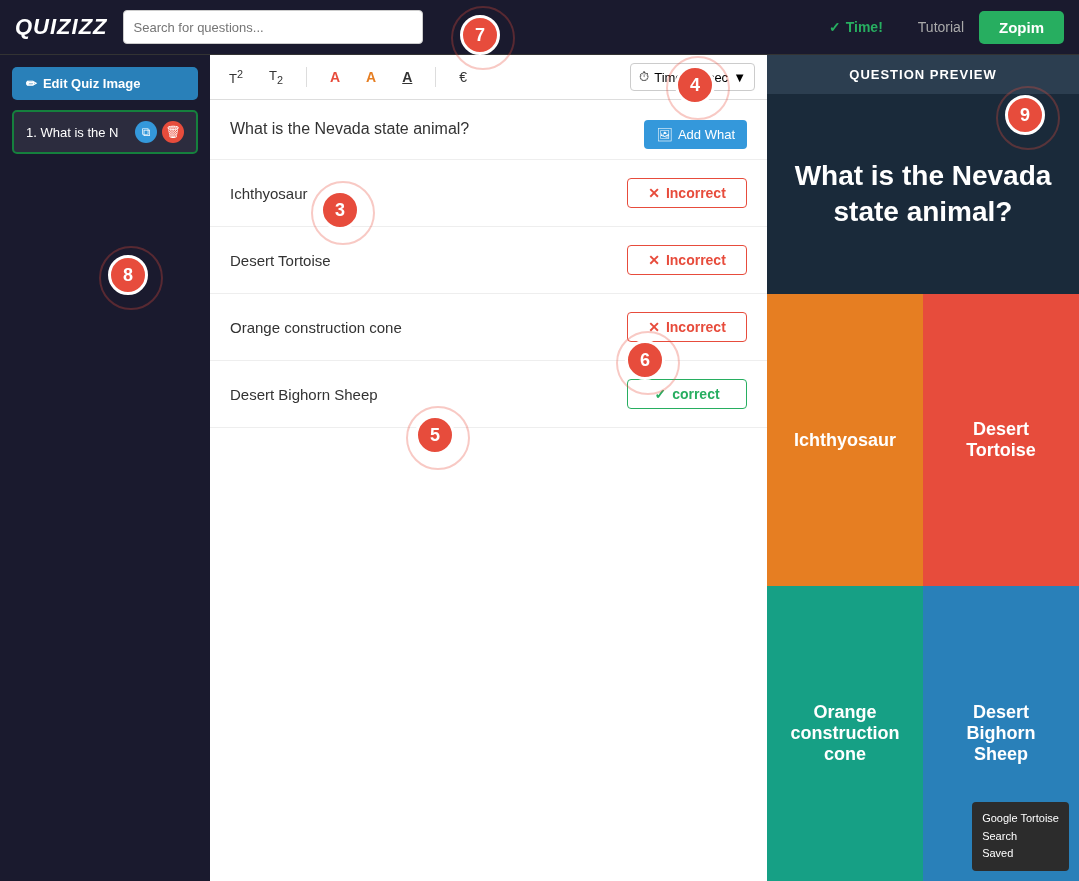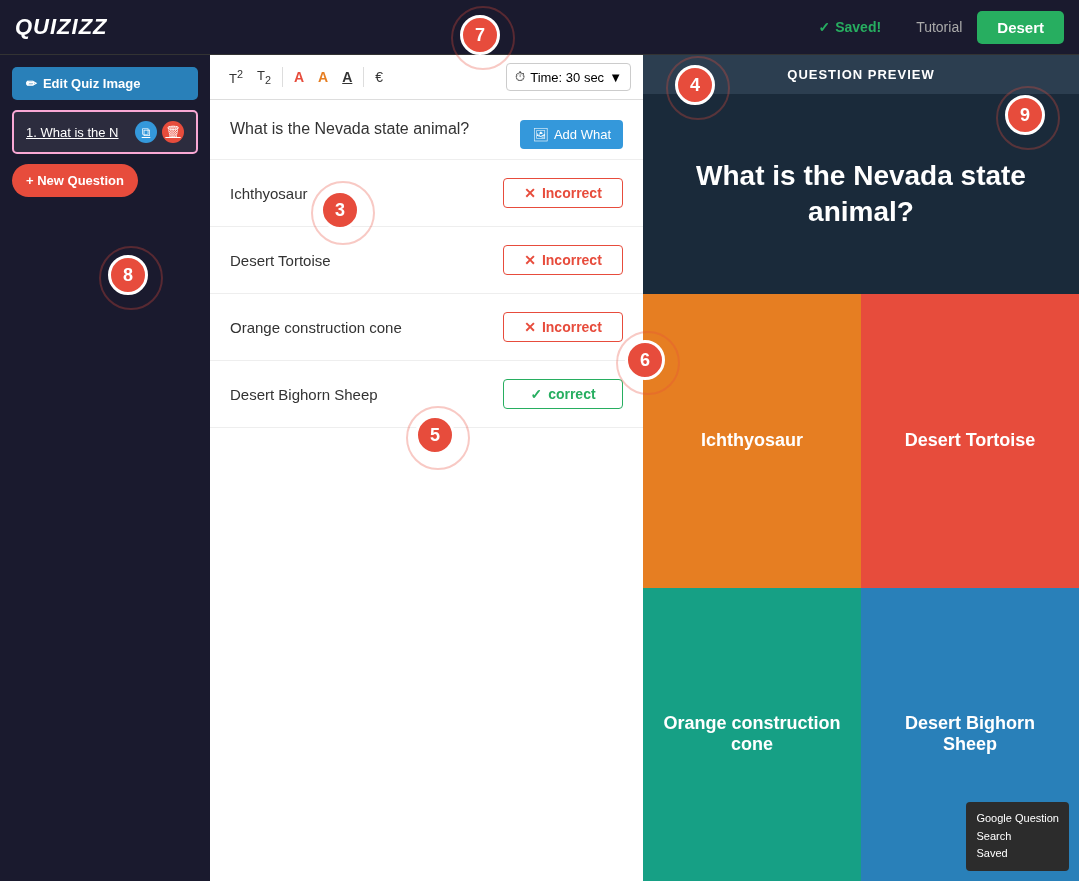--- a/index.html
+++ b/index.html
@@ -93,22 +93,21 @@
     .question-item {
       background: #2c2c3e;
       border-radius: 5px;
       padding: 9px 12px;
       color: white;
       font-size: 13px;
       display: flex;
       align-items: center;
       justify-content: space-between;
       cursor: pointer;
-      border: 2px solid #f9a8d4;
-      text-decoration: underline;
+      border: 2px solid #15803d;
     }
     .question-item-text {
       flex: 1;
       overflow: hidden;
       text-overflow: ellipsis;
       white-space: nowrap;
     }
     .question-icons {
       display: flex;
       gap: 5px;
@@ -146,21 +145,21 @@
       background: white;
       display: flex;
       flex-direction: column;
     }
     .toolbar {
       background: white;
       border-bottom: 1px solid #ddd;
       padding: 8px 12px;
       display: flex;
       align-items: center;
-      gap: 0;
+      gap: 12px;
     }
     .toolbar-btn {
       background: transparent;
       border: 1px solid transparent;
       padding: 4px 6px;
       border-radius: 3px;
       cursor: pointer;
       font-size: 14px;
       color: #333;
     }
@@ -236,21 +235,21 @@
       justify-content: center;
       cursor: pointer;
     }
     .answer-status.correct {
       border-color: #27ae60;
       color: #27ae60;
     }
 
     
     .preview {
-      width: 436px;
+      width: 312px;
       background: #1a2a3a;
       display: flex;
       flex-direction: column;
     }
     .preview-header {
       background: #2c3e50;
       padding: 12px 15px;
       color: white;
       font-size: 13px;
       font-weight: bold;
@@ -336,43 +335,43 @@
       border-radius: 4px;
       z-index: 200;
       line-height: 1.6;
     }
   </style>
 </head>
 <body>
 
 <div class="header">
   <div class="logo">QUIZIZZ</div>
+  <input class="search-bar" placeholder="Search for questions..." style="">
   <div class="saved-indicator">
     <span>✓</span>
-    <span>Saved!</span>
+    <span>Time!</span>
   </div>
   <button class="tutorial-btn">Tutorial</button>
-  <button class="finish-btn">Desert</button>
+  <button class="finish-btn">Zopim</button>
 </div>
 
 <div class="main-layout">
 
   <div class="sidebar">
     <button class="edit-quiz-btn">
       <span>✏</span>
       <span>Edit Quiz Image</span>
     </button>
     <div class="question-item">
       <span class="question-item-text">1. What is the N</span>
       <div class="question-icons">
         <div class="q-icon blue">⧉</div>
         <div class="q-icon red">🗑</div>
       </div>
     </div>
-    <button class="new-question-btn">+ New Question</button>
   </div>
 
   <div class="editor">
 
     <div class="toolbar">
       <button class="toolbar-btn" style="font-size:13px;">T<sup>2</sup></button>
       <button class="toolbar-btn" style="font-size:13px;">T<sub>2</sub></button>
       <div class="toolbar-sep"></div>
       <button class="toolbar-btn" style="color:#e74c3c; font-weight:bold;">A</button>
       <button class="toolbar-btn" style="color:#e67e22; font-weight:bold;">A</button>
@@ -444,16 +443,16 @@
 
 <div class="annotation" style="top:190px; left:320px;">3</div>
 <div class="annotation" style="top:65px; left:675px;">4</div>
 <div class="annotation" style="top:415px; left:415px;">5</div>
 <div class="annotation" style="top:340px; left:625px;">6</div>
 <div class="annotation" style="top:15px; left:460px;">7</div>
 <div class="annotation" style="top:255px; left:108px;">8</div>
 <div class="annotation" style="top:95px; left:1005px;">9</div>
 
 <div class="ga-popup">
-  <div>Google Question</div>
+  <div>Google Tortoise</div>
   <div>Search</div>
   <div>Saved</div>
 </div>
 
 </body></html>

